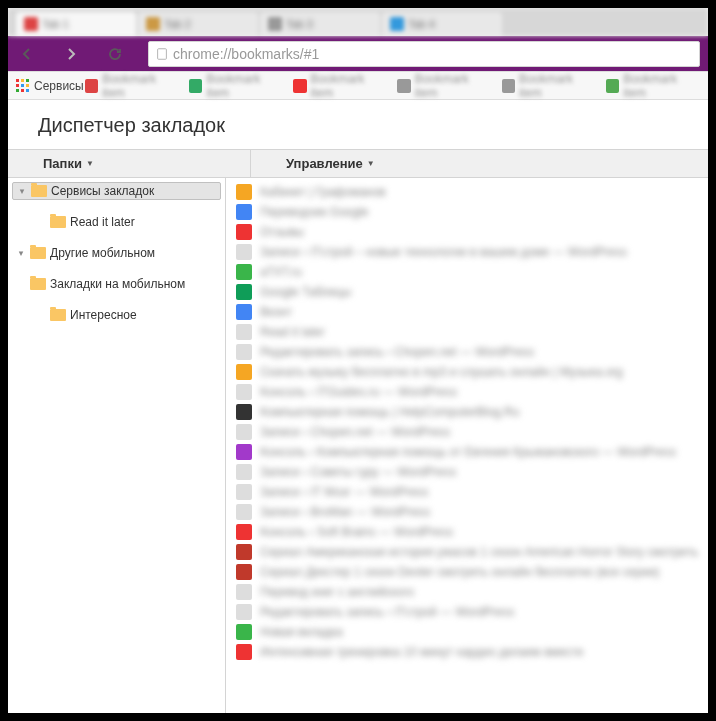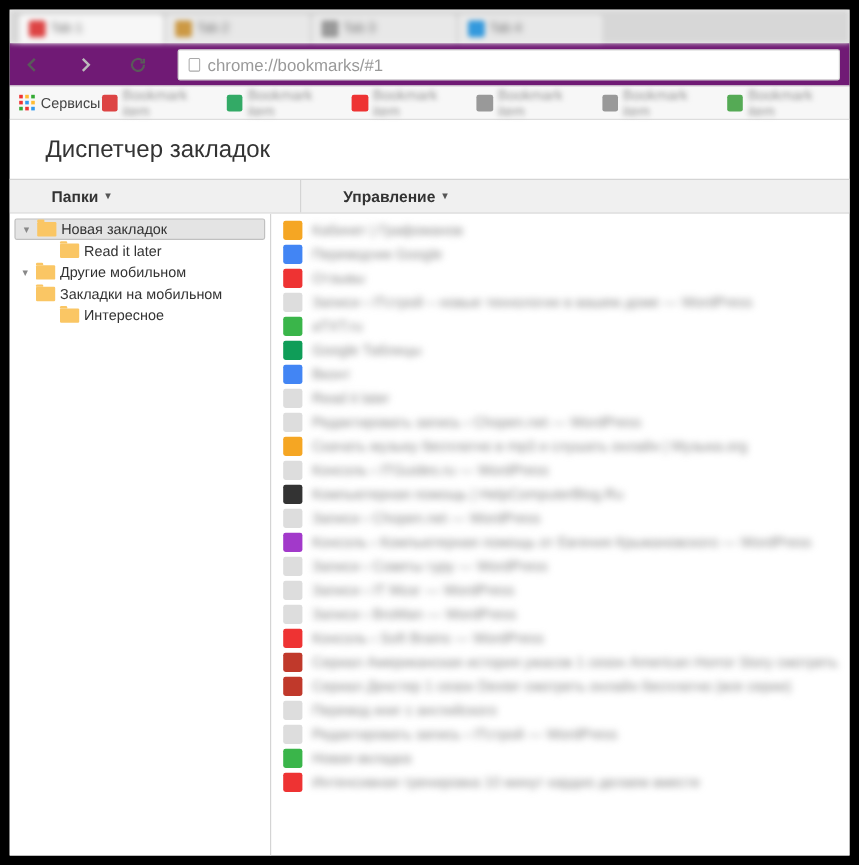--- a/index.html
+++ b/index.html
@@ -24,21 +24,21 @@
 .apps-icon span:nth-child(7){background:#3a3;} .apps-icon span:nth-child(8){background:#e33;} .apps-icon span:nth-child(9){background:#39e;}
 .content { flex: 1; background: #fff; display: flex; flex-direction: column; }
 .page-title { font-size: 20px; font-weight: 400; color: #333; padding: 14px 18px 12px; margin-left: 12px; }
 .headers { display: flex; border-top: 1px solid #d4d4d4; background: #f0f0f0; }
 .hdr { font-size: 13px; font-weight: 700; color: #333; padding: 6px 10px; display: flex; align-items: center; gap: 4px; cursor: pointer; margin-left: 25px; }
 .hdr-folders { width: 218px; border-right: 1px solid #d4d4d4; }
 .hdr-manage { flex: 1; }
 .dropdown-arrow { font-size: 8px; color: #555; }
 .panes { display: flex; flex: 1; border-top: 1px solid #d4d4d4; overflow: hidden; }
 .folders-pane { width: 218px; border-right: 1px solid #d4d4d4; padding: 4px 0; background: #fff; }
-.tree-item { display: flex; align-items: center; font-size: 12px; color: #333; padding: 2px 4px 2px 8px; gap: 4px; cursor: pointer; white-space: nowrap; }
+.tree-item { display: flex; align-items: center; font-size: 12px; color: #333; padding: 2px 4px 2px 8px; gap: 4px; cursor: pointer; white-space: nowrap; margin-top: 13px; }
 .tree-item.selected { background: #e4e4e4; border: 1px solid #c0c0c0; border-radius: 2px; margin: 0 4px; padding: 1px 3px 1px 4px; }
 .tree-item.indent-1 { padding-left: 42px; }
 .expand { width: 10px; font-size: 9px; color: #888; display: inline-block; text-align: center; }
 .folder-icon { width: 16px; height: 12px; background: #fac664; border-radius: 1px; position: relative; }
 .folder-icon::before { content: ''; position: absolute; top: -2px; left: 0; width: 6px; height: 2px; background: #fac664; border-radius: 1px 1px 0 0; }
 .list-pane { flex: 1; padding: 4px 0; overflow: hidden; }
 .bk-row { display: flex; align-items: center; gap: 8px; padding: 2px 10px; font-size: 12px; }
 .bk-row .fav { width: 16px; height: 16px; border-radius: 2px; flex-shrink: 0; }
 .bk-row .txt { filter: blur(3px); color: #888; white-space: nowrap; }
 </style>
@@ -145,21 +145,21 @@
         <span>Управление</span>
         <span class="dropdown-arrow">▼</span>
       </div>
     </div>
 
     <div class="panes">
       <div class="folders-pane" id="folders-pane">
           <div class="tree-item selected">
             <span class="expand">▾</span>
             <div class="folder-icon"></div>
-            <span>Новая закладок</span>
+            <span>Сервисы закладок</span>
           </div>
           <div class="tree-item indent-1">
             <div class="folder-icon"></div>
             <span>Read it later</span>
           </div>
           <div class="tree-item">
             <span class="expand">▾</span>
             <div class="folder-icon"></div>
             <span>Другие мобильном</span>
           </div>

